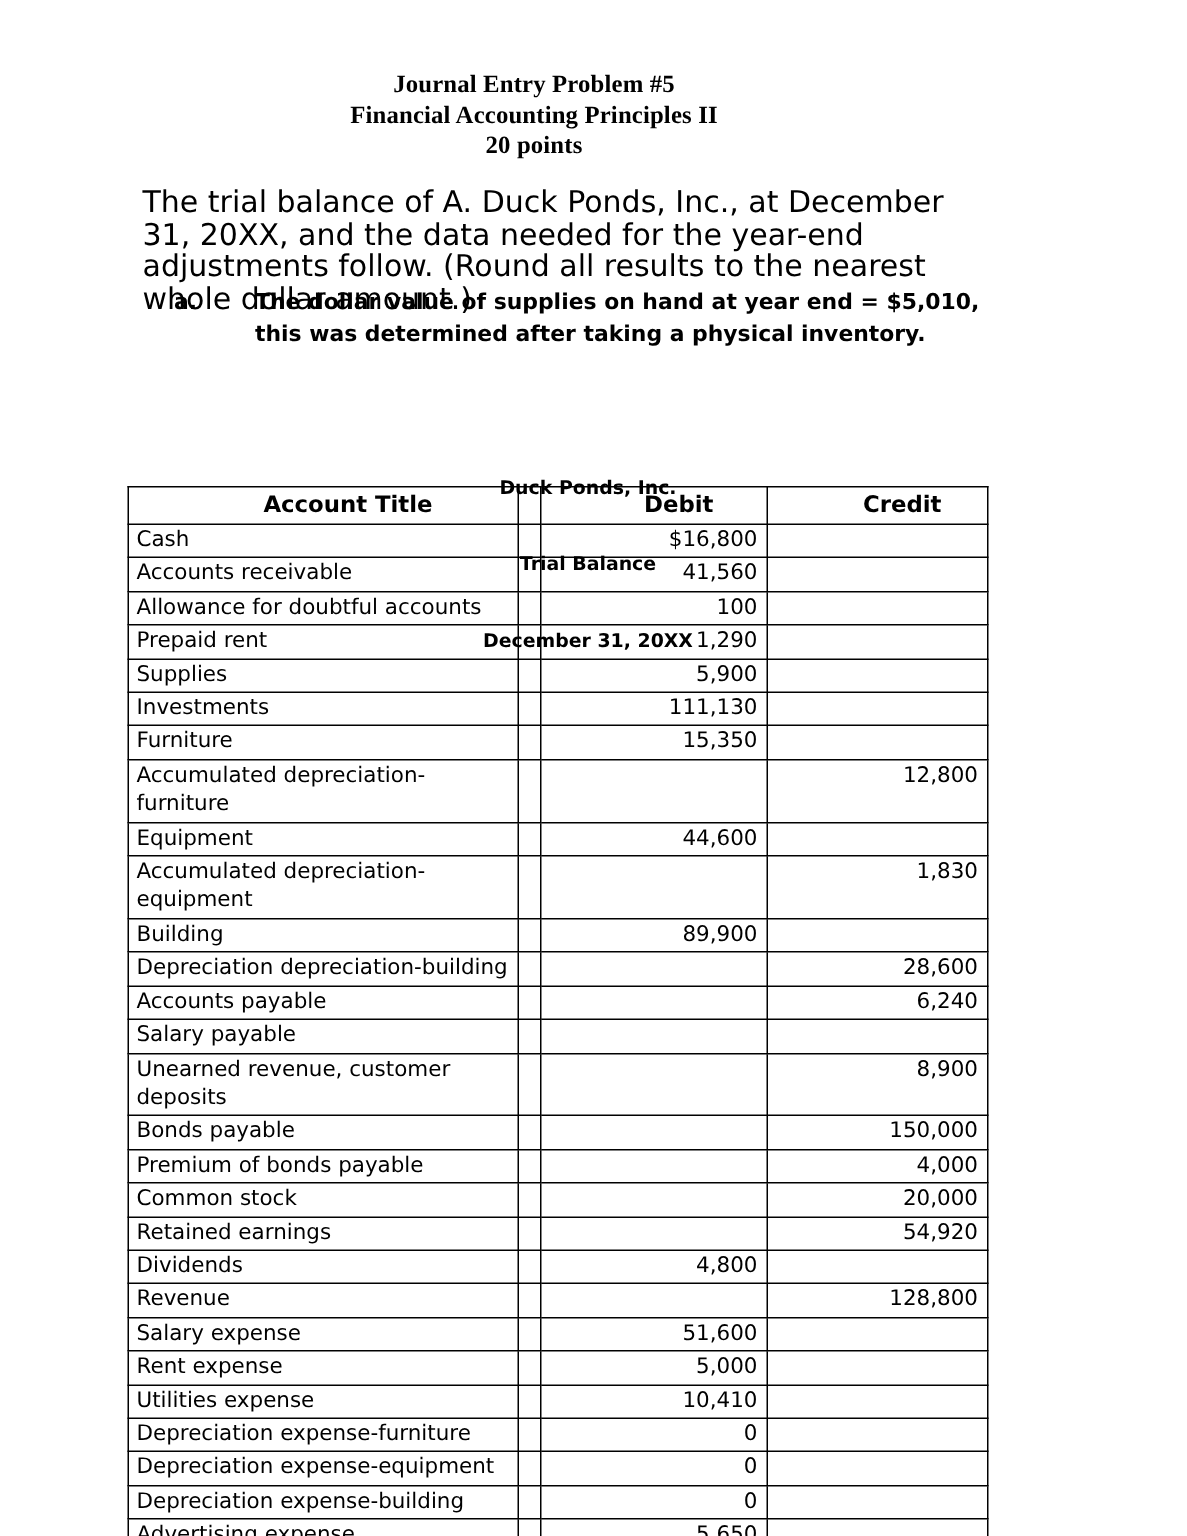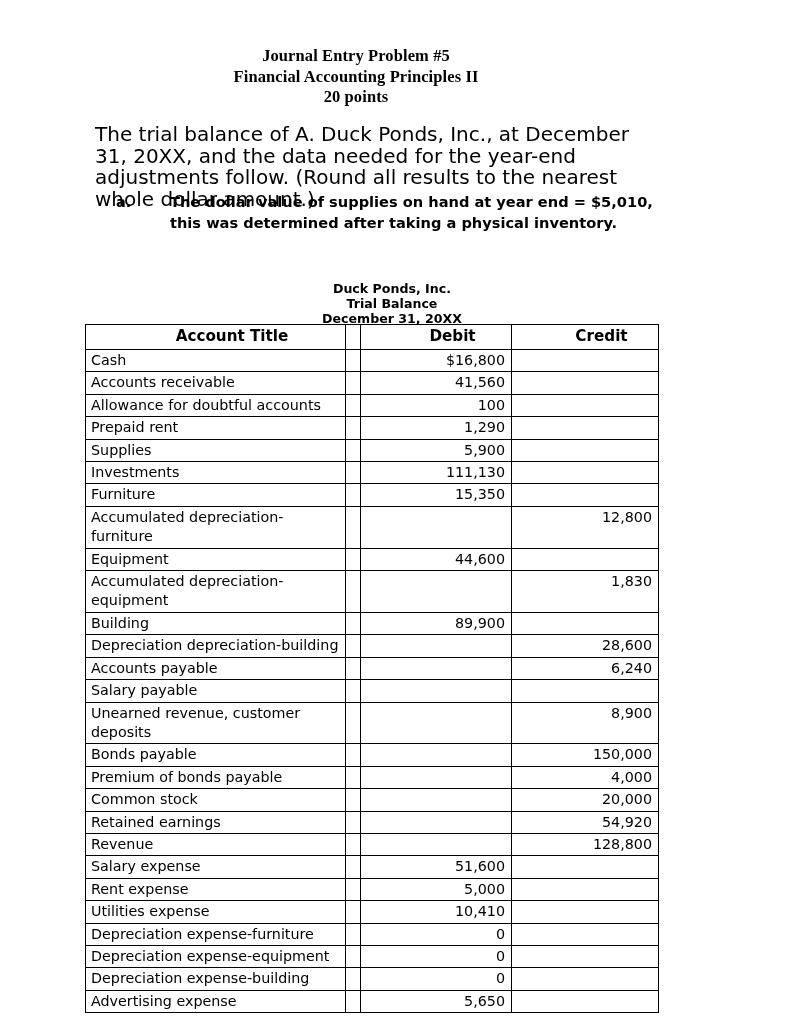--- a/index.html
+++ b/index.html
@@ -76,21 +76,21 @@
   .stmt-heading {
     position: absolute;
     left: 85px;
     top: 281px;
     width: 614px;
     text-align: center;
     font-size: 12.6px;
     font-weight: bold;
     line-height: 15.2px;
   }
-  .stmt-heading .hline { display: block; }
+  .stmt-heading .hline { display: block; margin-top: 36px; }
 
   
   .tb-wrap {
     position: absolute;
     left: 85px;
     top: 324px;
     width: 573px;
   }
   table.tb {
     border-collapse: collapse;
@@ -286,20 +286,26 @@
             <td class="num"></td>
             <td class="num">20,000</td>
           </tr>
           <tr>
             <td class="acct">Retained earnings</td>
             <td class="gap"></td>
             <td class="num"></td>
             <td class="num">54,920</td>
           </tr>
           <tr>
+            <td class="acct">Dividends</td>
+            <td class="gap"></td>
+            <td class="num">4,800</td>
+            <td class="num"></td>
+          </tr>
+          <tr>
             <td class="acct">Revenue</td>
             <td class="gap"></td>
             <td class="num"></td>
             <td class="num">128,800</td>
           </tr>
           <tr>
             <td class="acct">Salary expense</td>
             <td class="gap"></td>
             <td class="num">51,600</td>
             <td class="num"></td>

